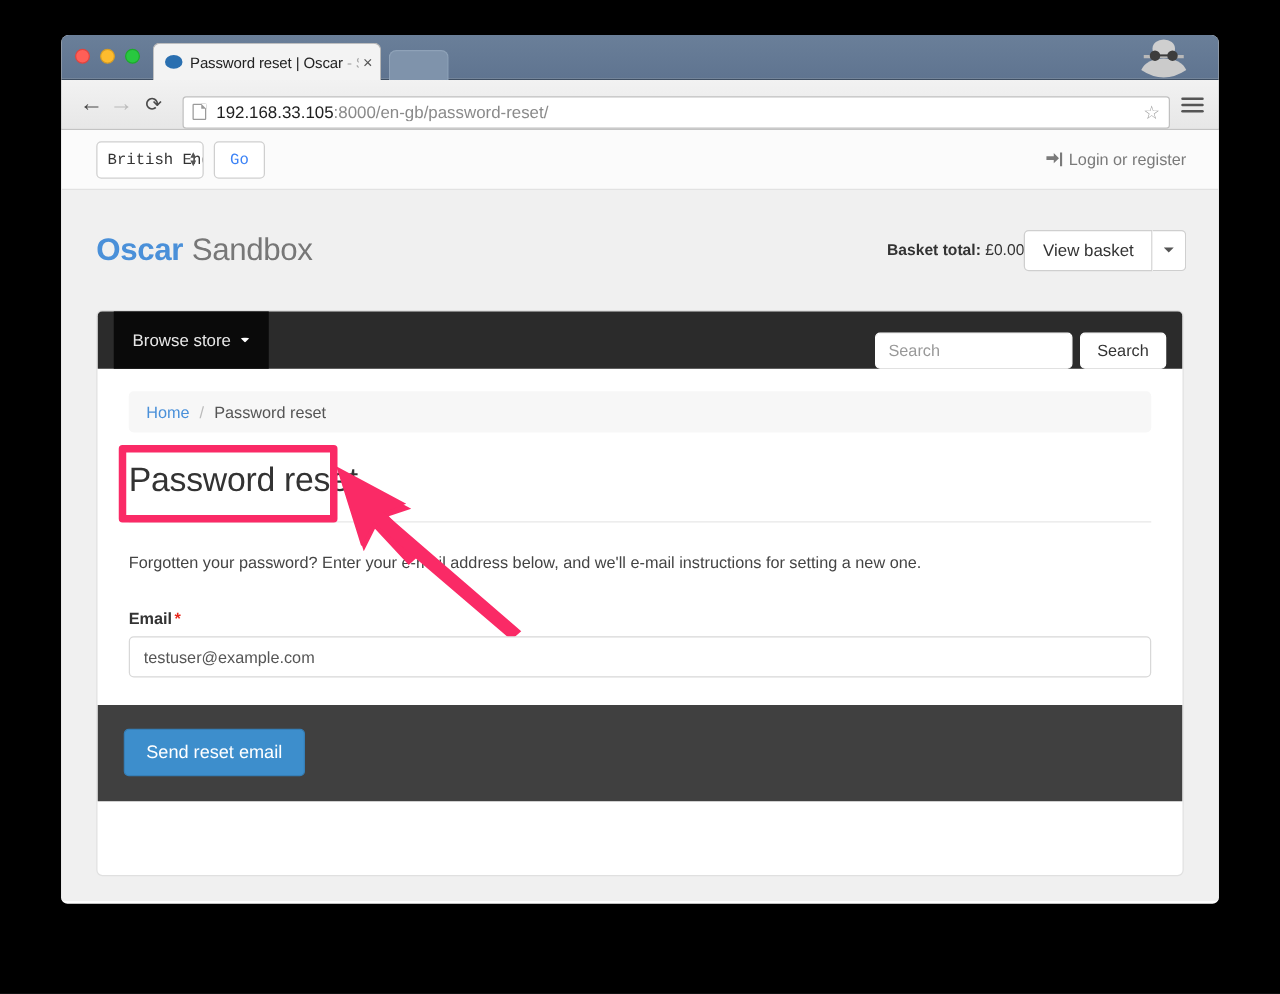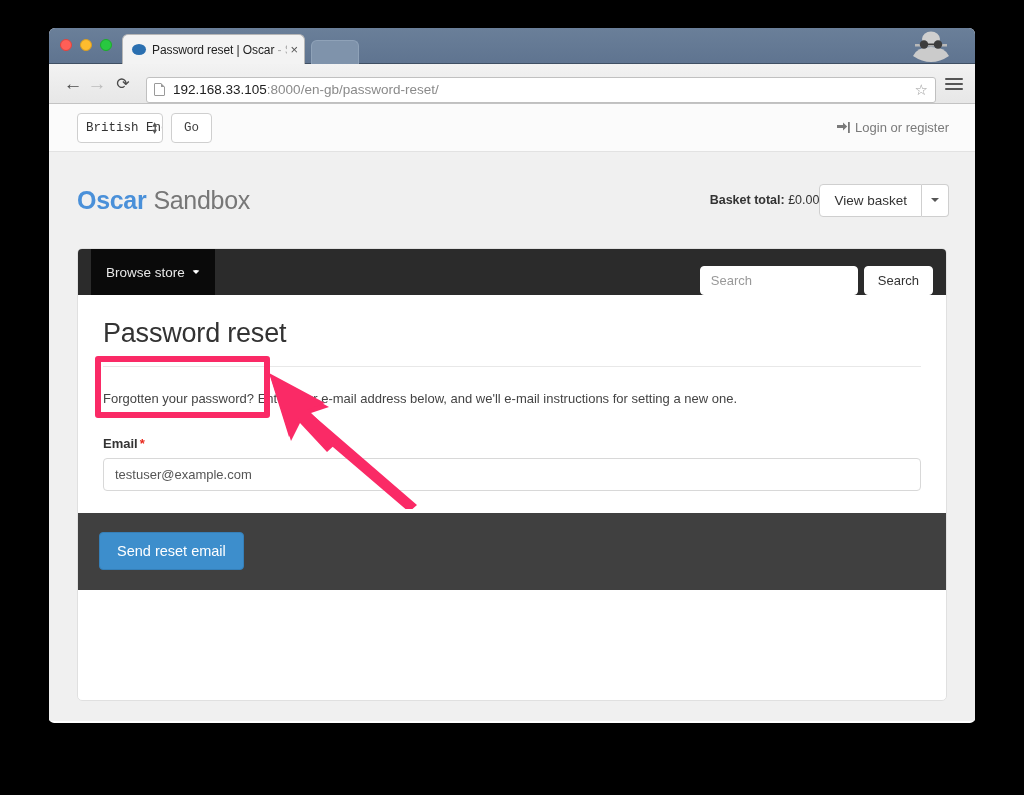--- a/index.html
+++ b/index.html
@@ -160,21 +160,21 @@
     position: absolute; right: 5px; top: 50%;
     transform: translateY(-50%);
     font-size: 8px; line-height: 7px; color: #555;
     display: flex; flex-direction: column;
   }
   #go-button {
     height: 30px; padding: 0 12px;
     background: #fff;
     border: 1px solid #cfcfcf;
     border-radius: 4px;
-    font-size: 12.5px; color: #404040;
+    font-size: 12.5px; color: #3b82f6;
     display: flex; align-items: center;
     cursor: pointer;
   }
   #login-link {
     margin-left: auto;
     font-size: 13px; color: #7a7a7a;
     display: flex; align-items: center; gap: 5px;
     cursor: pointer;
   }
   #login-link svg { display: block; }
@@ -450,20 +450,25 @@
           <div id="browse-store">
             <span>Browse store</span>
             <span class="caret light"></span>
           </div>
           <div id="search-form">
             <input id="search-input" type="text" placeholder="Search" style="">
             <button id="search-button">Search</button>
           </div>
         </div>
 
+        <div id="breadcrumb">
+          <span class="crumb-link">Home</span>
+          <span class="crumb-sep">/</span>
+          <span class="crumb-current">Password reset</span>
+        </div>
 
         <div id="main-content">
           <h1 id="page-title">Password reset</h1>
           <div id="title-rule"></div>
 
           <p id="intro-text">Forgotten your password? Enter your e-mail address below, and we'll e-mail instructions for setting a new one.</p>
 
           <div id="email-label">
             <span>Email</span><span class="req">*</span>
           </div>

